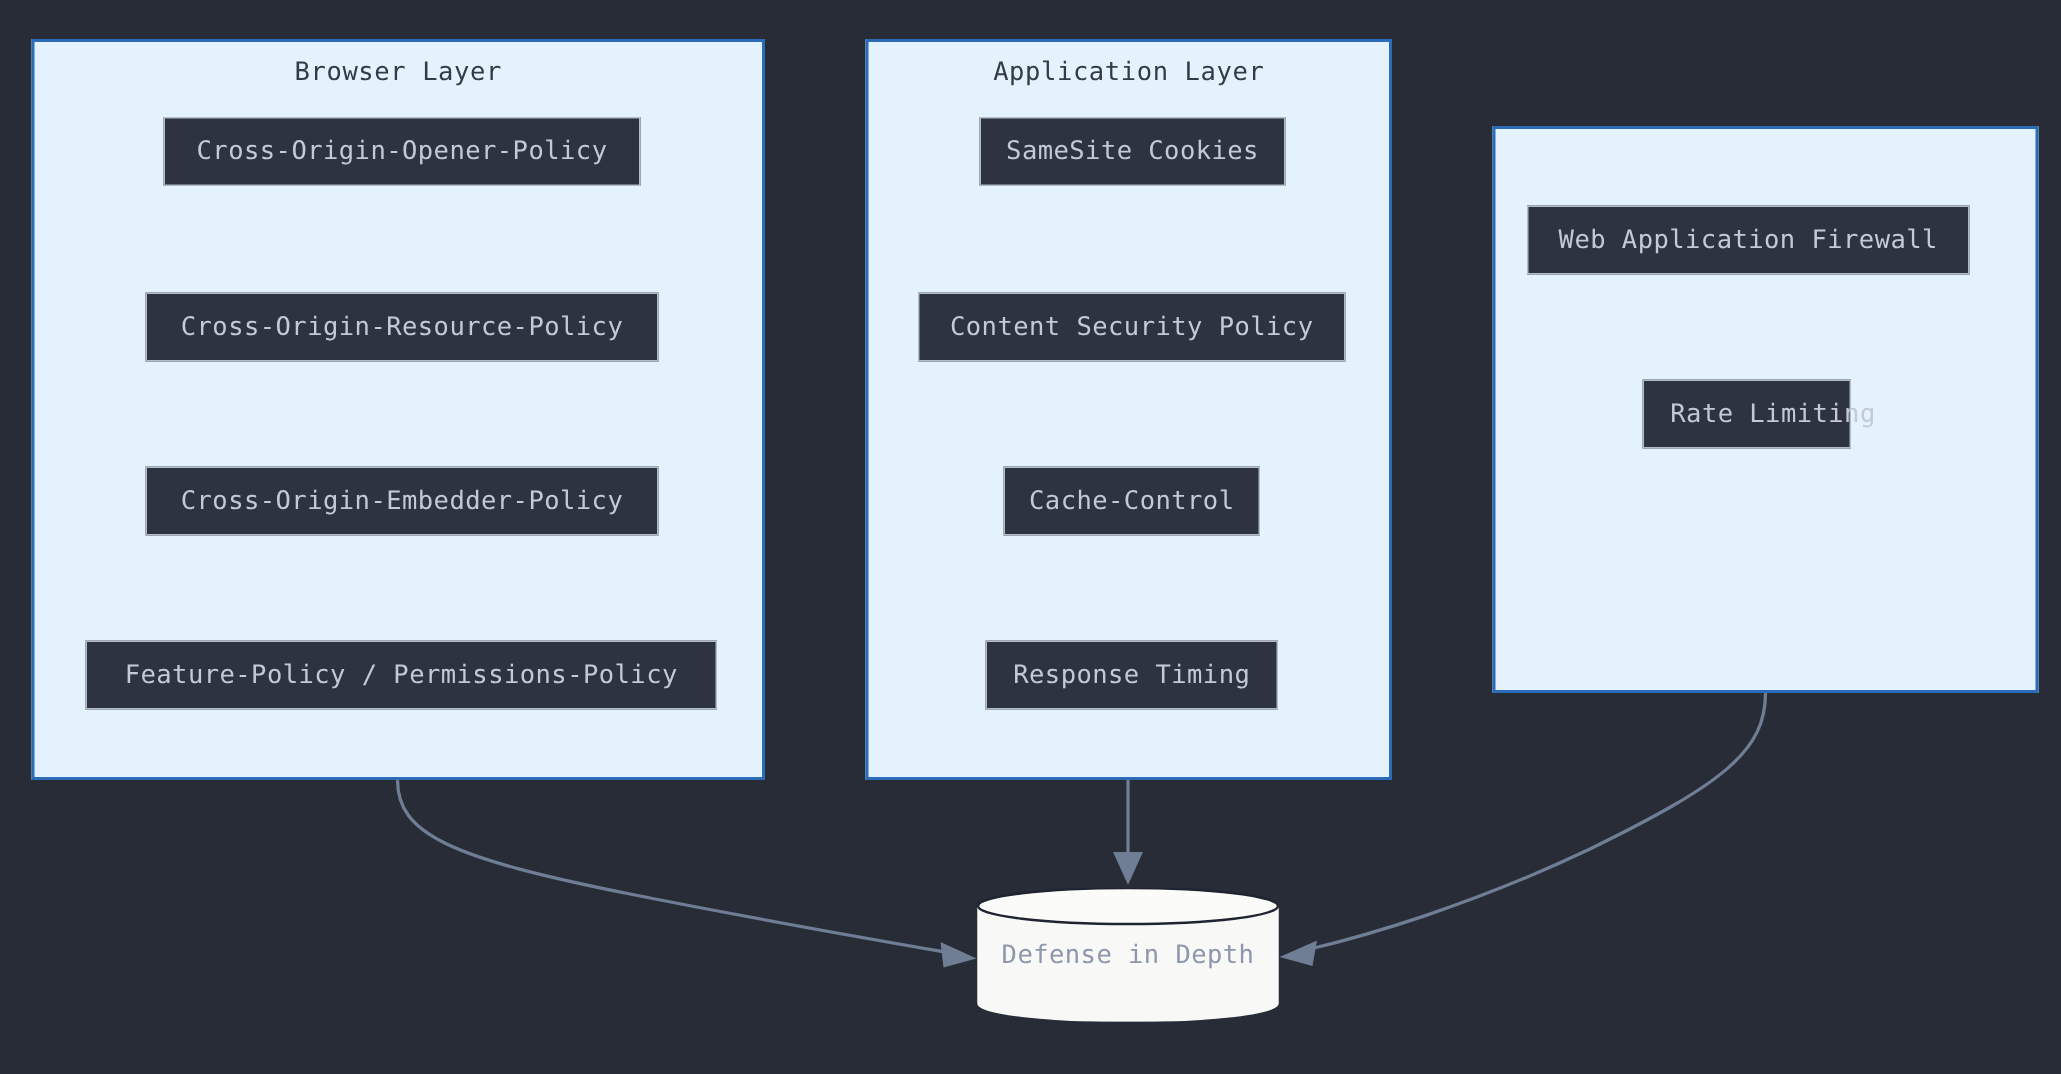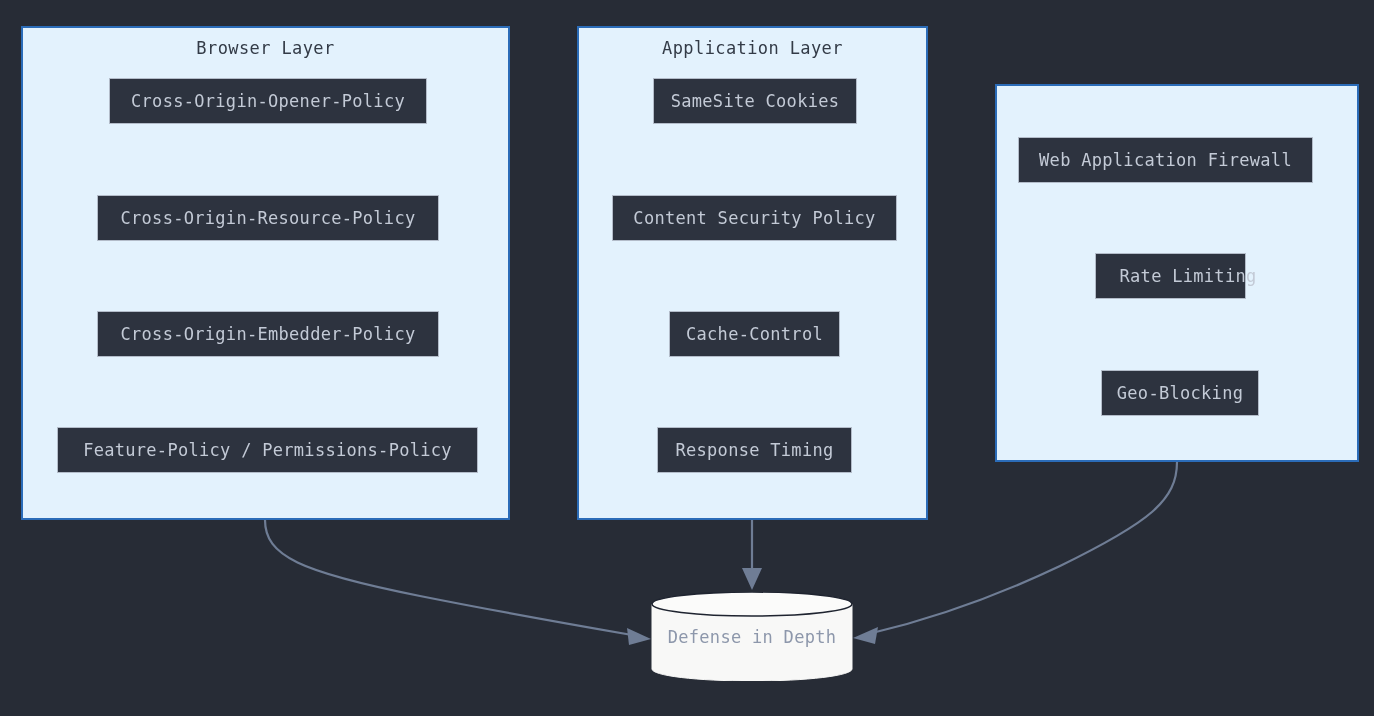--- a/index.html
+++ b/index.html
@@ -122,22 +122,21 @@
   <div class="layer" style="left:577px; top:26px; width:351px; height:494px;">
     <div class="layer-title">Application Layer</div>
     <div class="node" style="left:74px; top:50px; width:204px;">SameSite Cookies</div>
     <div class="node" style="left:33px; top:167px; width:285px;">Content Security Policy</div>
     <div class="node" style="left:90px; top:283px; width:171px;">Cache-Control</div>
     <div class="node" style="left:78px; top:399px; width:195px;">Response Timing</div>
   </div>
 
   <div class="layer" style="left:995px; top:84px; width:364px; height:378px;">
     <div class="node" style="left:21px; top:51px; width:295px;">Web Application Firewall</div>
-    <div class="node" style="left:98px; top:167px; width:151px;padding-left:35px;">Rate Limiting</div>
-    <div class="node" style="left:104px; top:284px; width:158px;">Geo-Blocking</div>
+    <div class="node" style="left:98px; top:167px; width:139px;padding-left:35px;">Rate Limiting</div>
   </div>
 
   <div id="db-shape">
     <svg viewBox="0 0 202 89" width="202" height="89">
       <path d="M 1,12 L 1,77 A 100,12 0 0 0 201,77 L 201,12 Z" fill="#f8f8f7" stroke="#f8f8f7" stroke-width="1"></path>
       <ellipse cx="101" cy="12" rx="100" ry="12" fill="#fbfbfa" stroke="#1f2430" stroke-width="1.6"></ellipse>
     </svg>
   </div>
   <div class="db-label">Defense in Depth</div>
 

